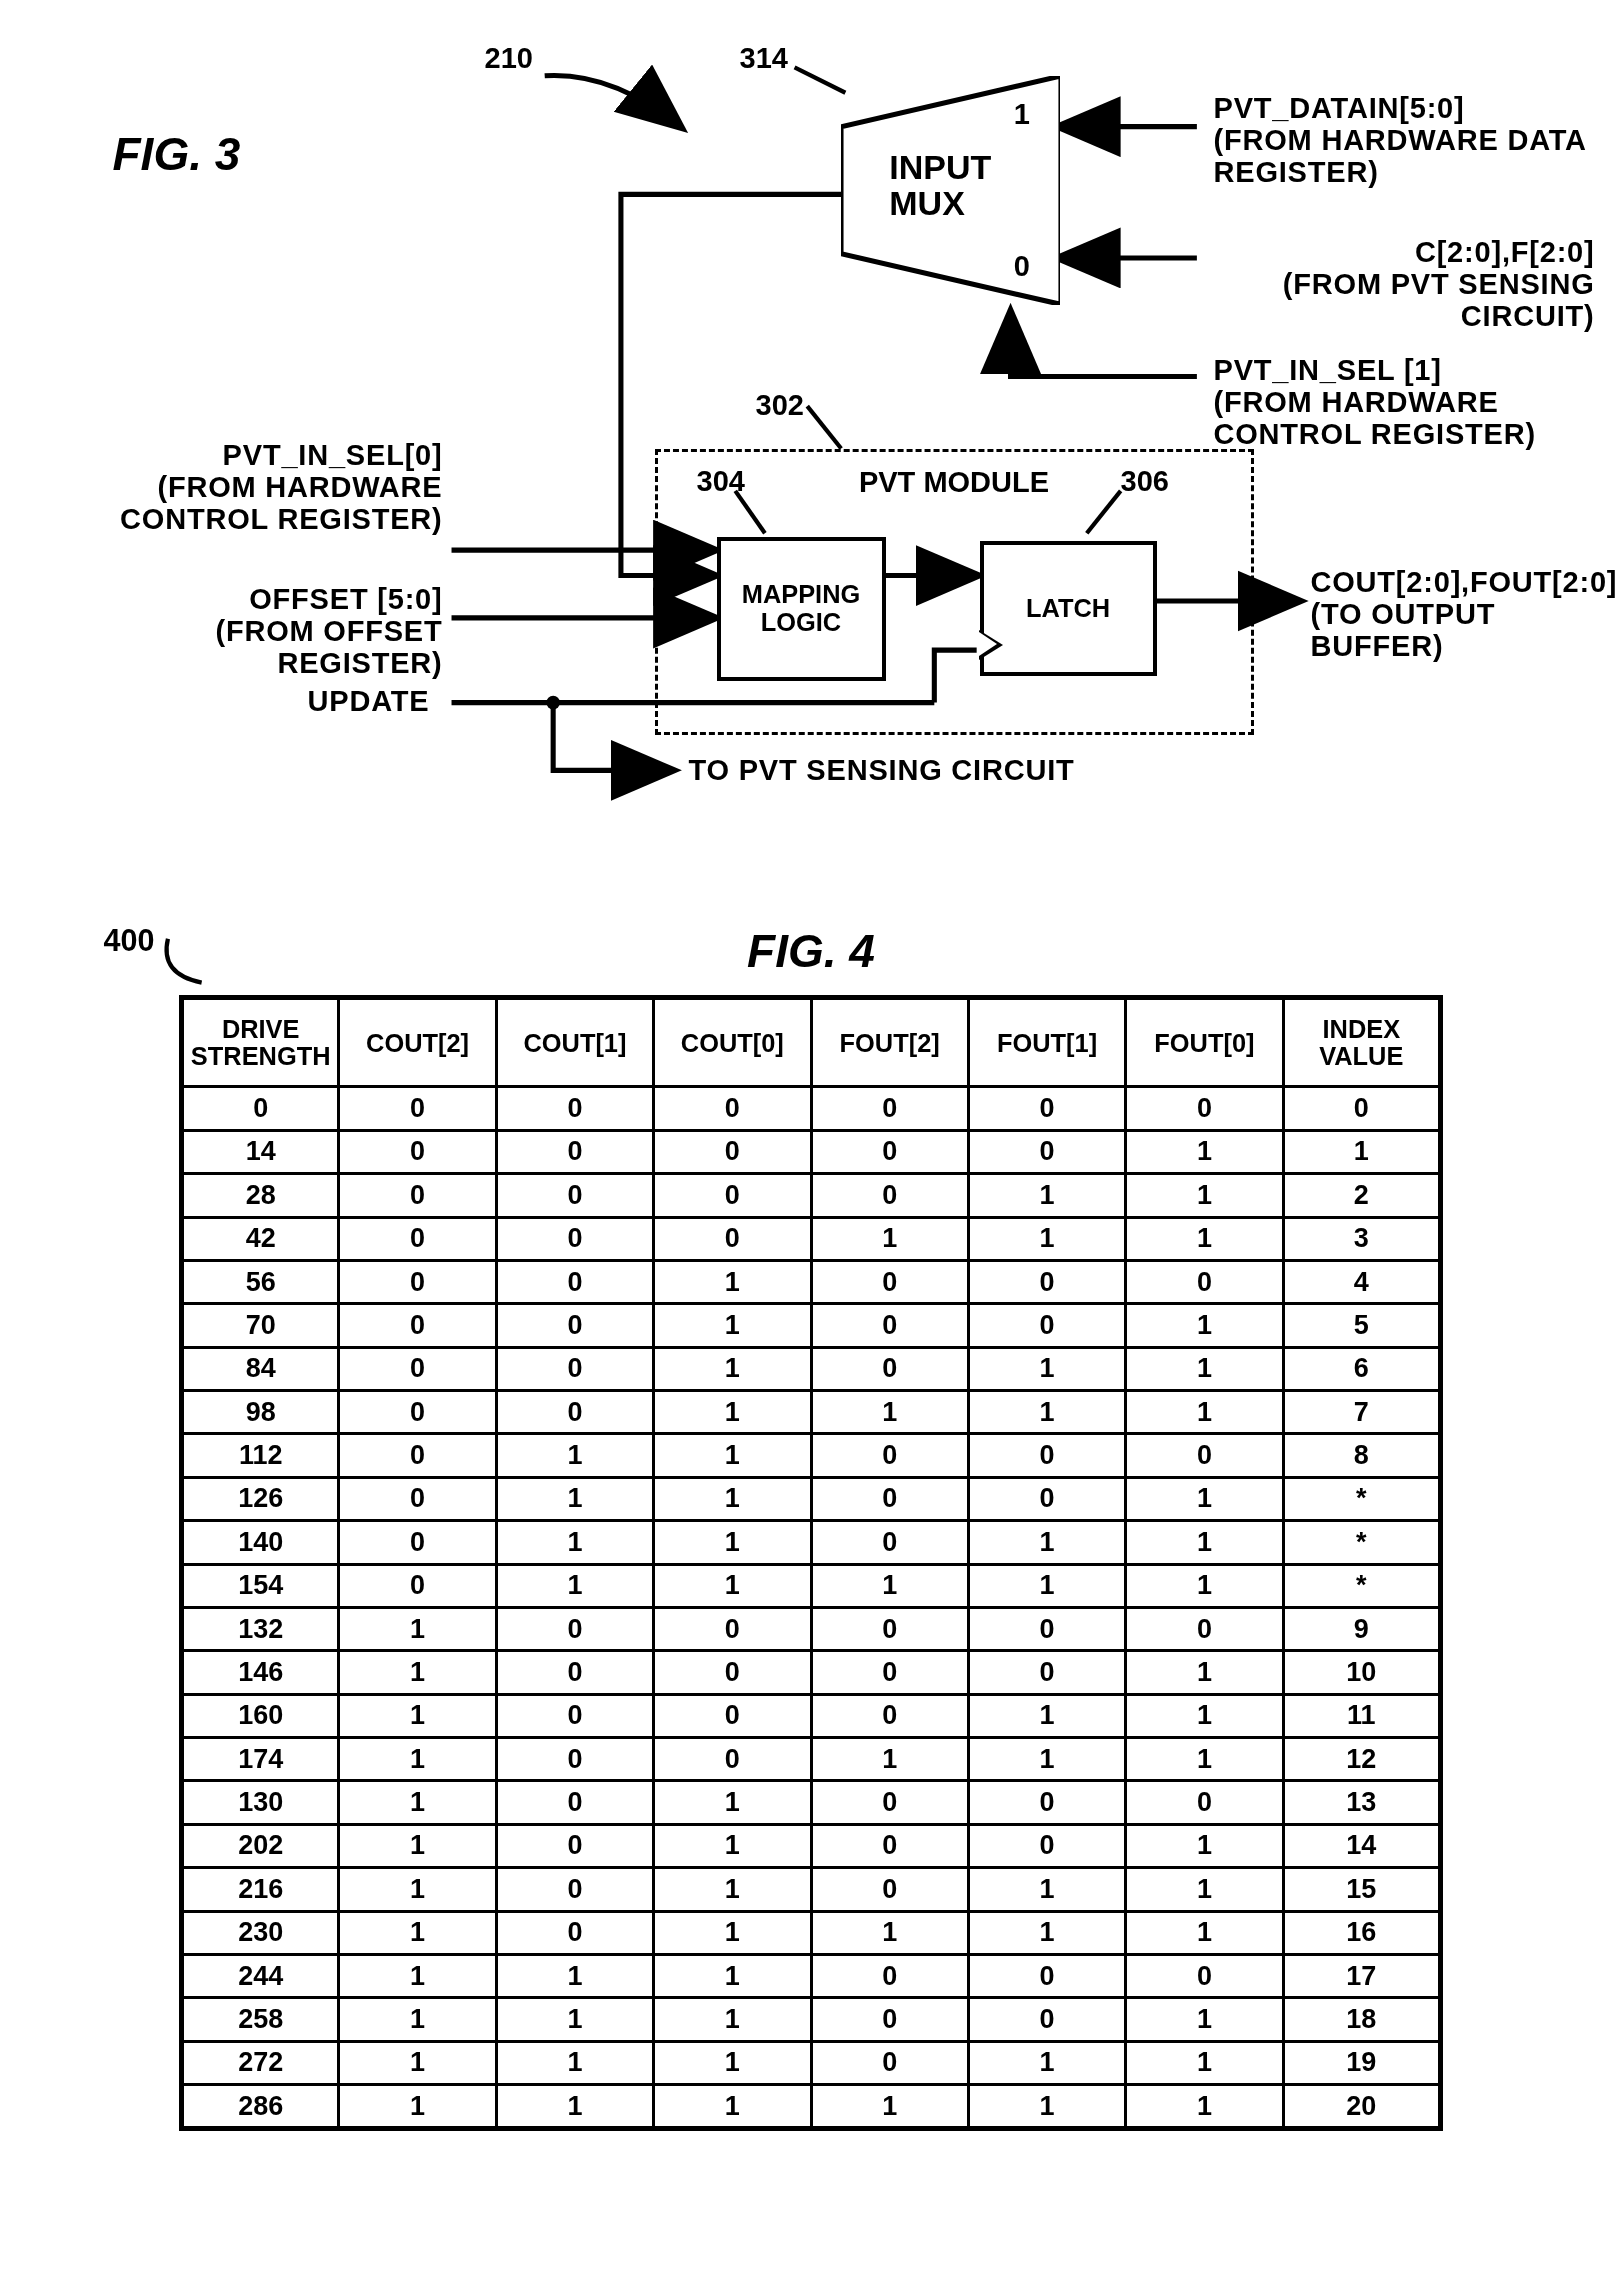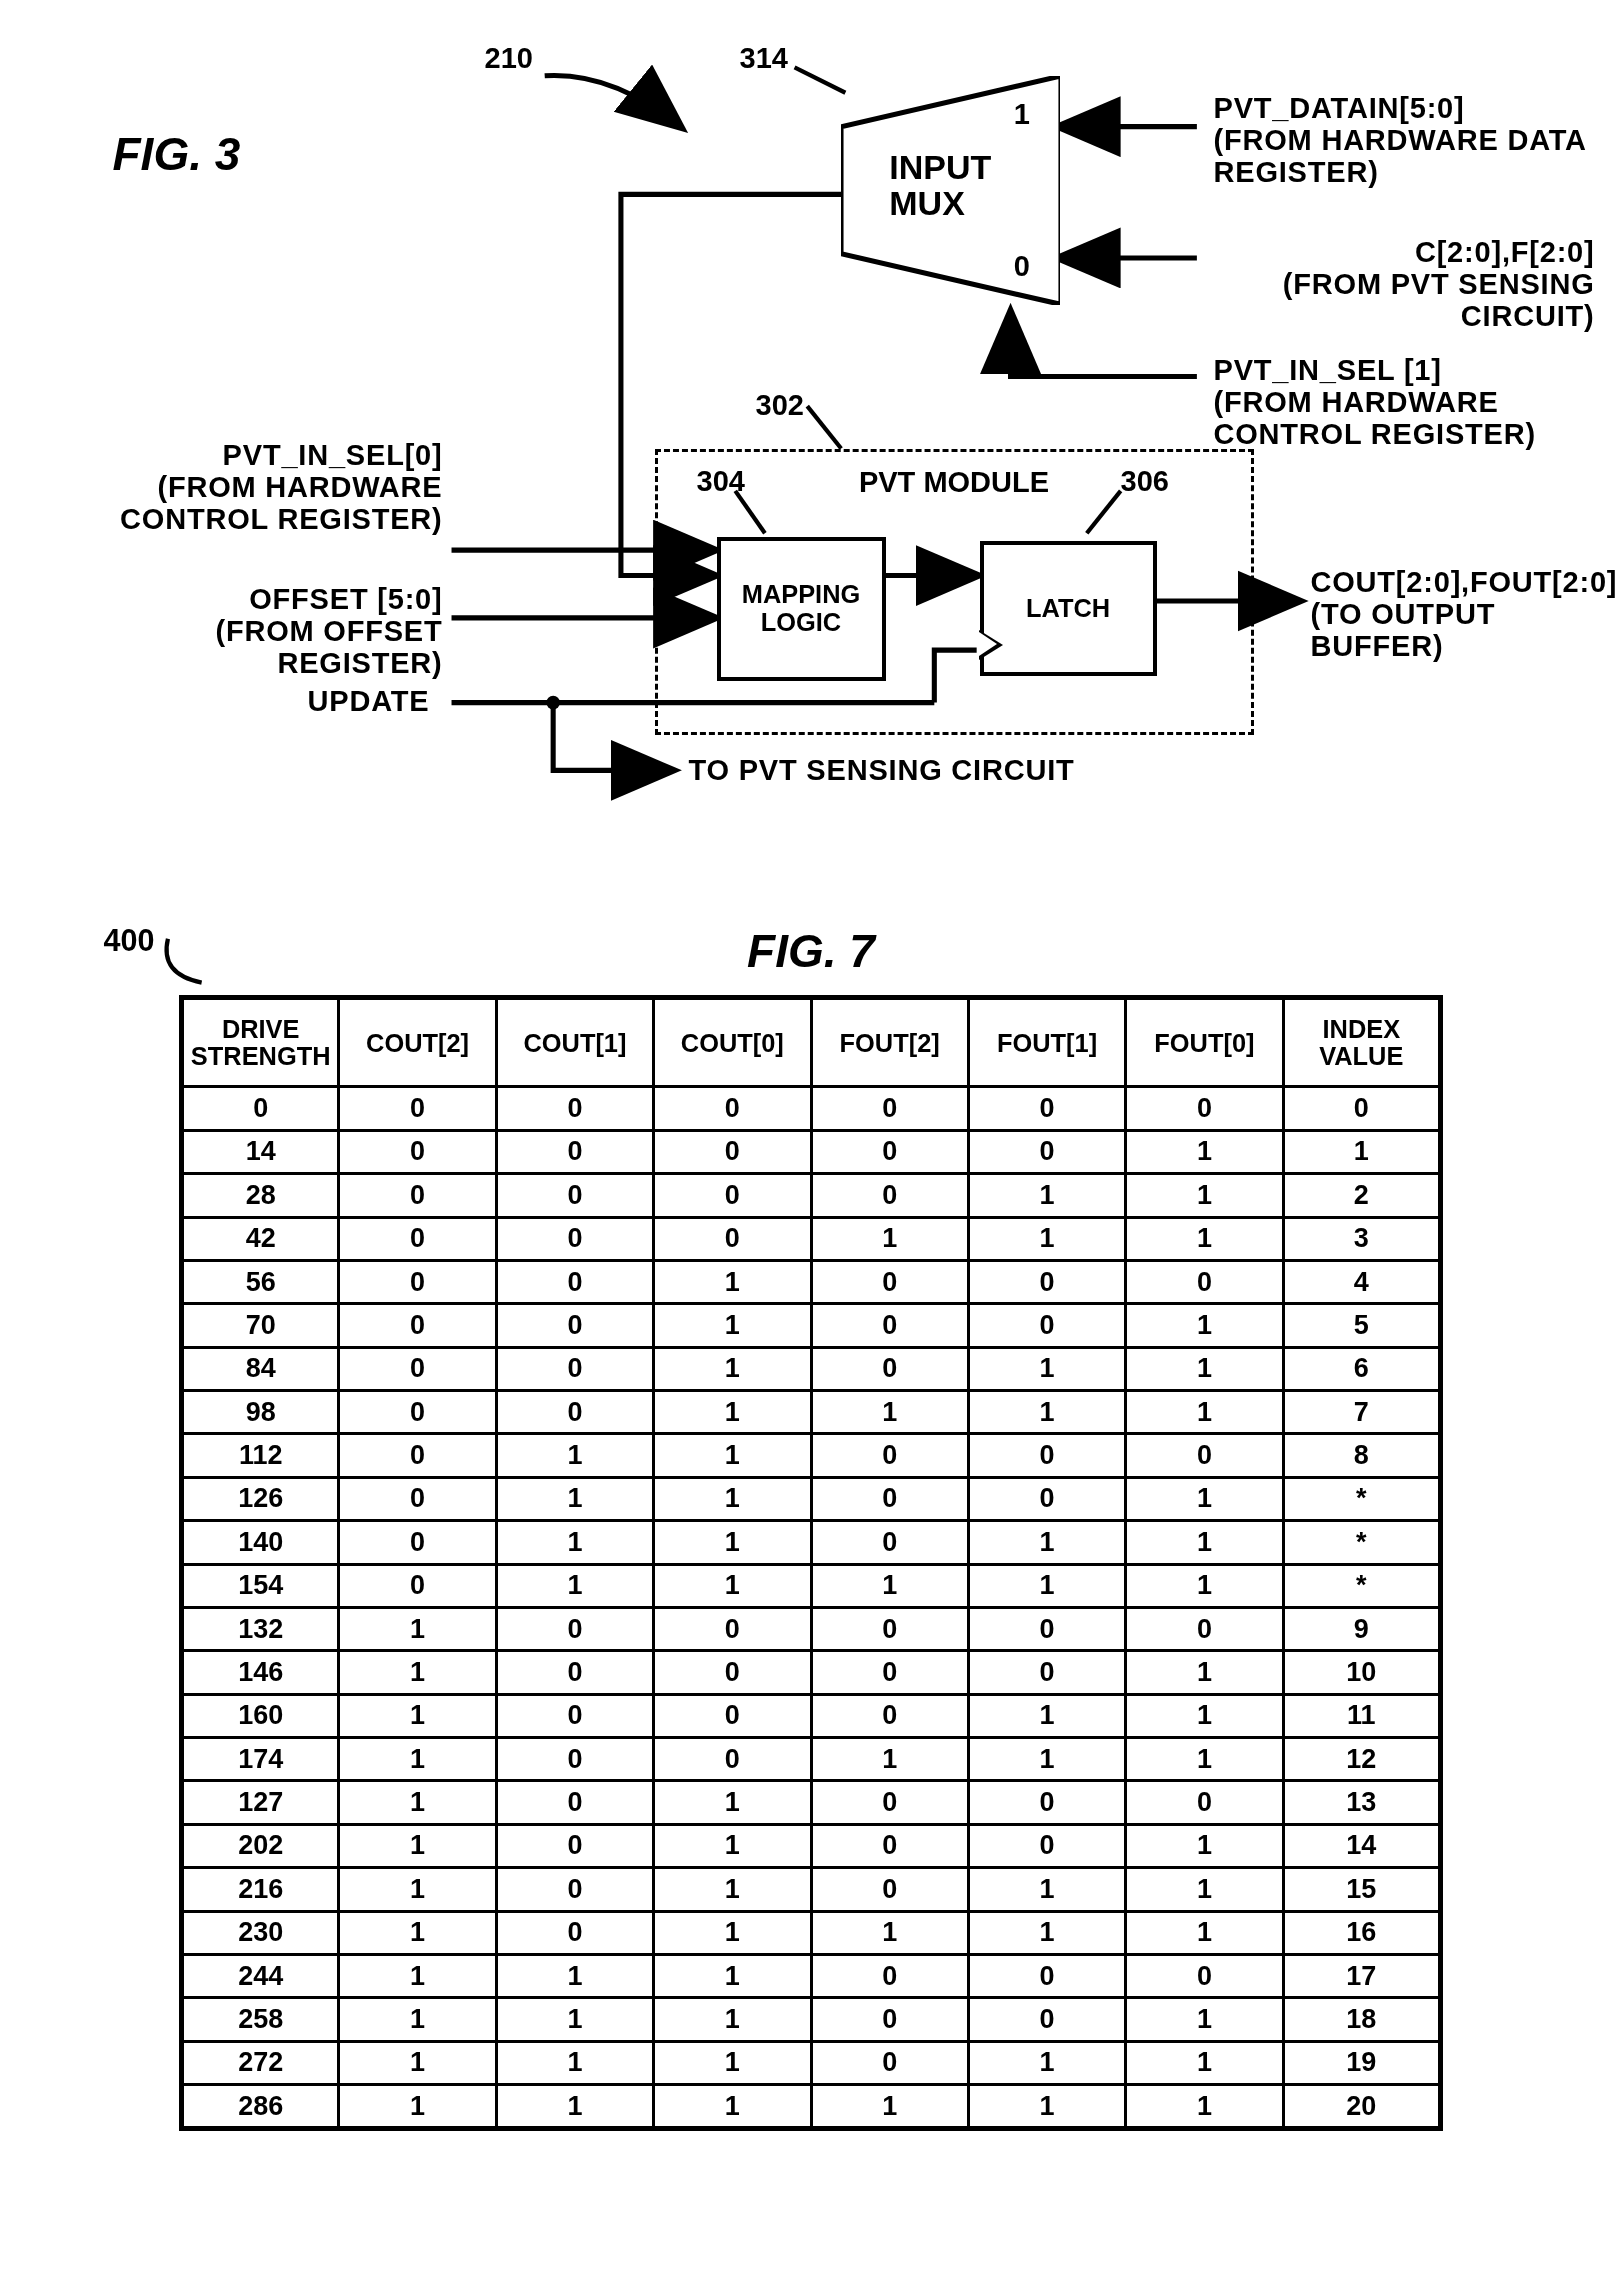--- a/index.html
+++ b/index.html
@@ -287,21 +287,21 @@
       <span>(TO OUTPUT BUFFER)</span>
     </div>
   </div>
 
   <div>
     <div style="position:relative;">
       <span class="callout-400">400</span>
       <svg style="position:absolute; left:127px; top:8.5px;" width="68" height="59" viewBox="0 0 80 70">
         <path d="M15,8 Q5,50 55,60" fill="none" stroke="#000" stroke-width="5"></path>
       </svg>
-      <div class="fig4-title" style="margin-top:-34px;">FIG. 7</div>
+      <div class="fig4-title" style="margin-top:-34px;">FIG. 4</div>
     </div>
     <table class="fig4">
       <thead>
           <tr id="fig4-head">
             <th>DRIVE<br>STRENGTH</th>
             <th>COUT[2]</th>
             <th>COUT[1]</th>
             <th>COUT[0]</th>
             <th>FOUT[2]</th>
             <th>FOUT[1]</th>
@@ -464,21 +464,21 @@
             <td>174</td>
             <td>1</td>
             <td>0</td>
             <td>0</td>
             <td>1</td>
             <td>1</td>
             <td>1</td>
             <td>12</td>
           </tr>
           <tr>
-            <td>127</td>
+            <td>130</td>
             <td>1</td>
             <td>0</td>
             <td>1</td>
             <td>0</td>
             <td>0</td>
             <td>0</td>
             <td>13</td>
           </tr>
           <tr>
             <td>202</td>

